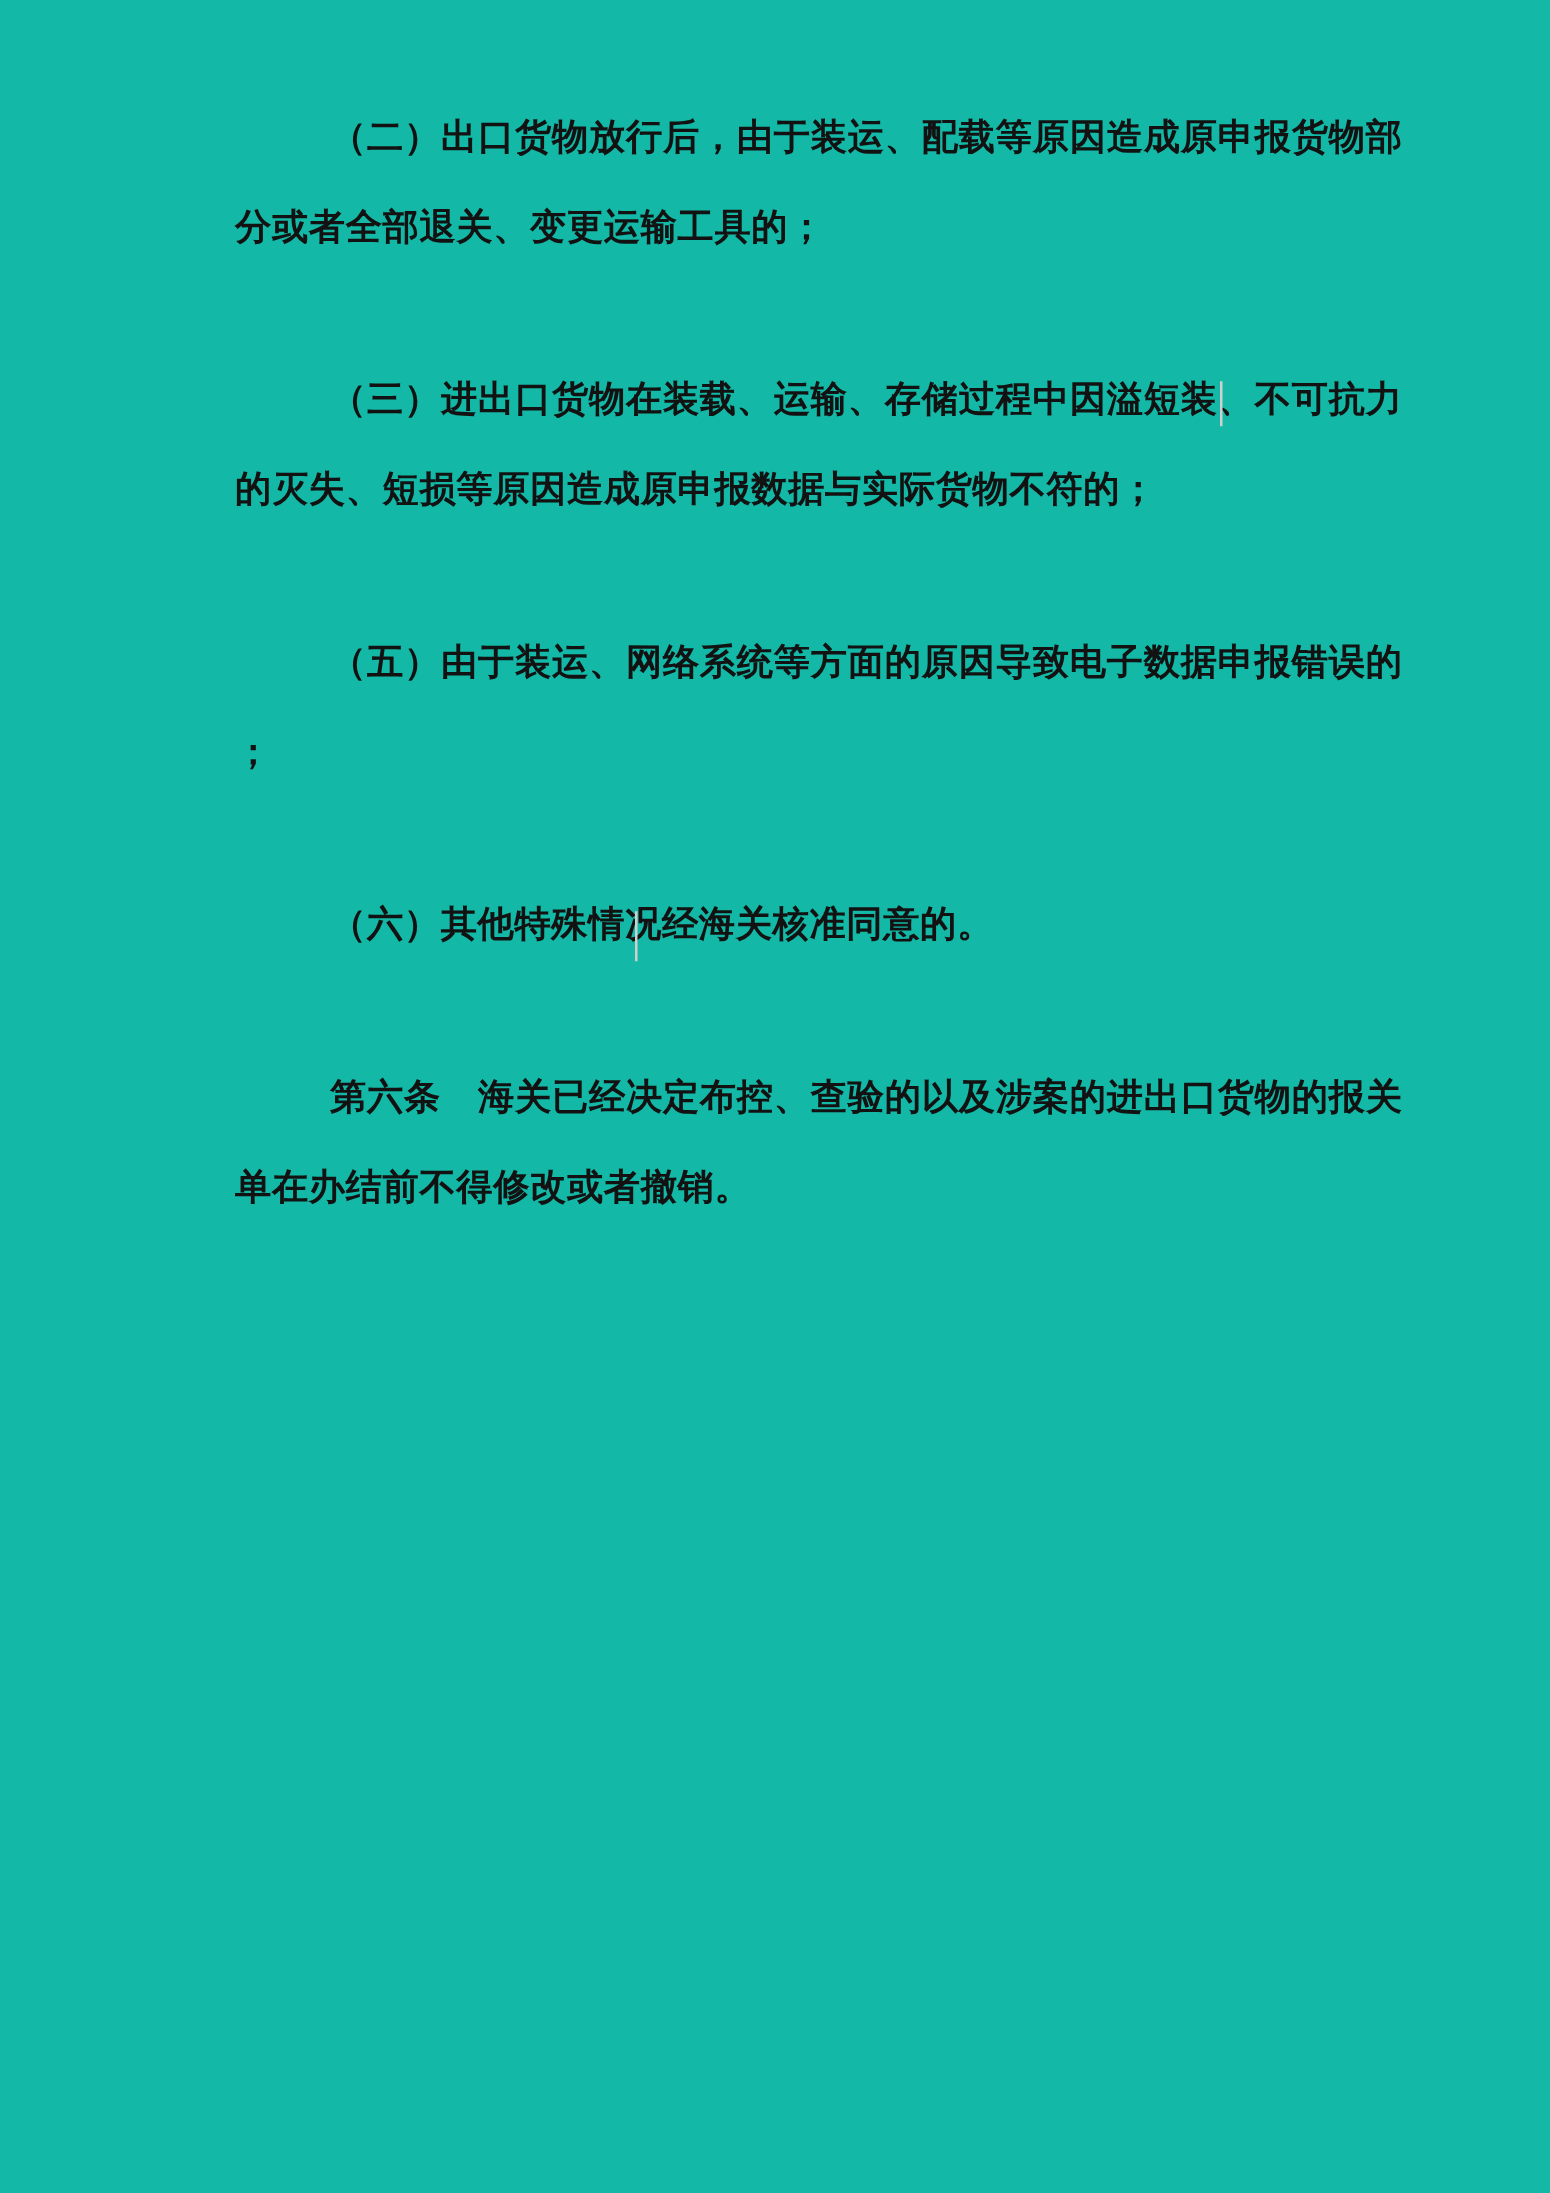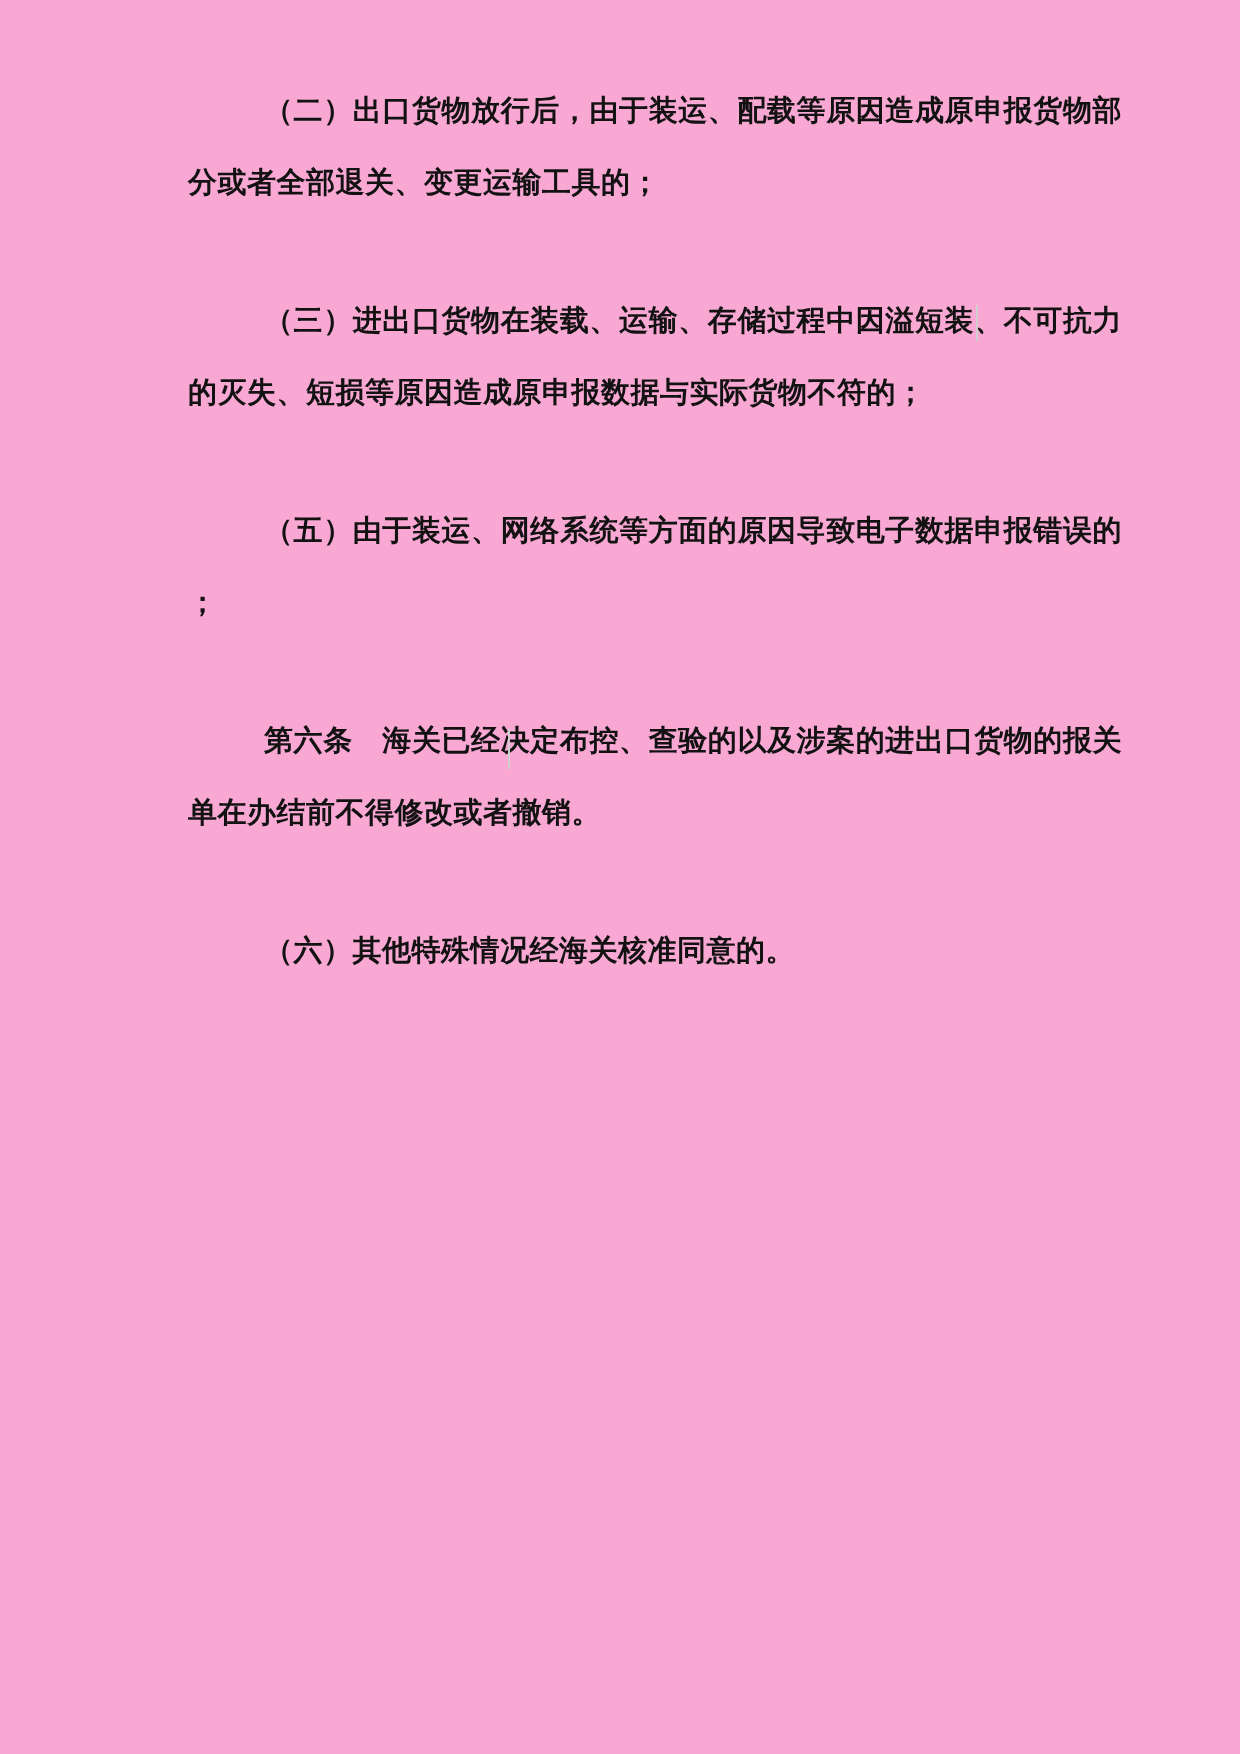--- a/index.html
+++ b/index.html
@@ -4,21 +4,21 @@
 <style>
   html, body {
     margin: 0;
     padding: 0;
     background: #ffffff;
   }
   .page {
     position: relative;
     width: 1240px;
     height: 1754px;
-    background: #f9a8d4;
+    background: #14b8a6;
     overflow: hidden;
     font-family: "Liberation Serif", "DejaVu Serif", serif;
   }
   .content {
     position: absolute;
     left: 188px;
     top: 74px;
     width: 934px;
   }
   p.doc-par {
@@ -44,18 +44,18 @@
   .artifact-b { left: 508px; top: 729px; height: 40px; }
 </style>
 </head>
 <body>
 
 <div class="page">
   <div class="content">
     <p class="doc-par">（二）出口货物放行后，由于装运、配载等原因造成原申报货物部分或者全部退关、变更运输工具的；</p>
     <p class="doc-par">（三）进出口货物在装载、运输、存储过程中因溢短装、不可抗力的灭失、短损等原因造成原申报数据与实际货物不符的；</p>
     <p class="doc-par">（五）由于装运、网络系统等方面的原因导致电子数据申报错误的；</p>
+    <p class="doc-par">（六）其他特殊情况经海关核准同意的。</p>
     <p class="doc-par">第六条　海关已经决定布控、查验的以及涉案的进出口货物的报关单在办结前不得修改或者撤销。</p>
-    <p class="doc-par">（六）其他特殊情况经海关核准同意的。</p>
   </div>
   <div class="artifact-line artifact-a"></div>
   <div class="artifact-line artifact-b"></div>
 </div>
 
 </body></html>

